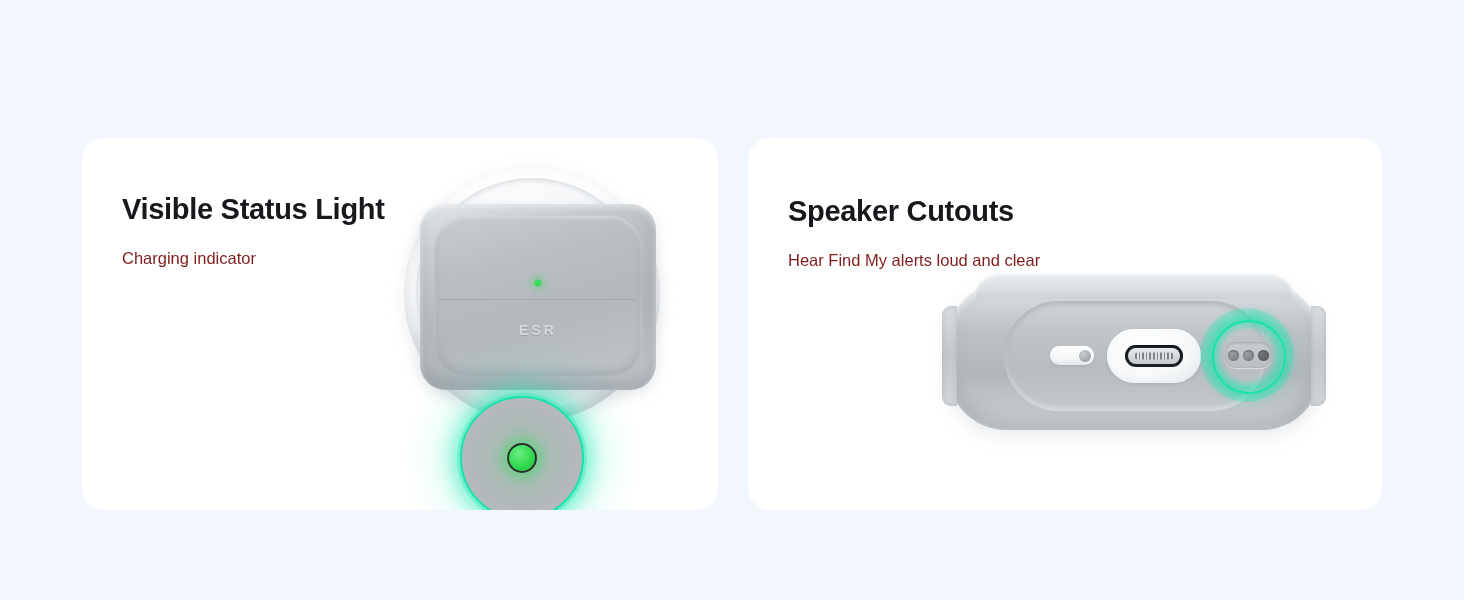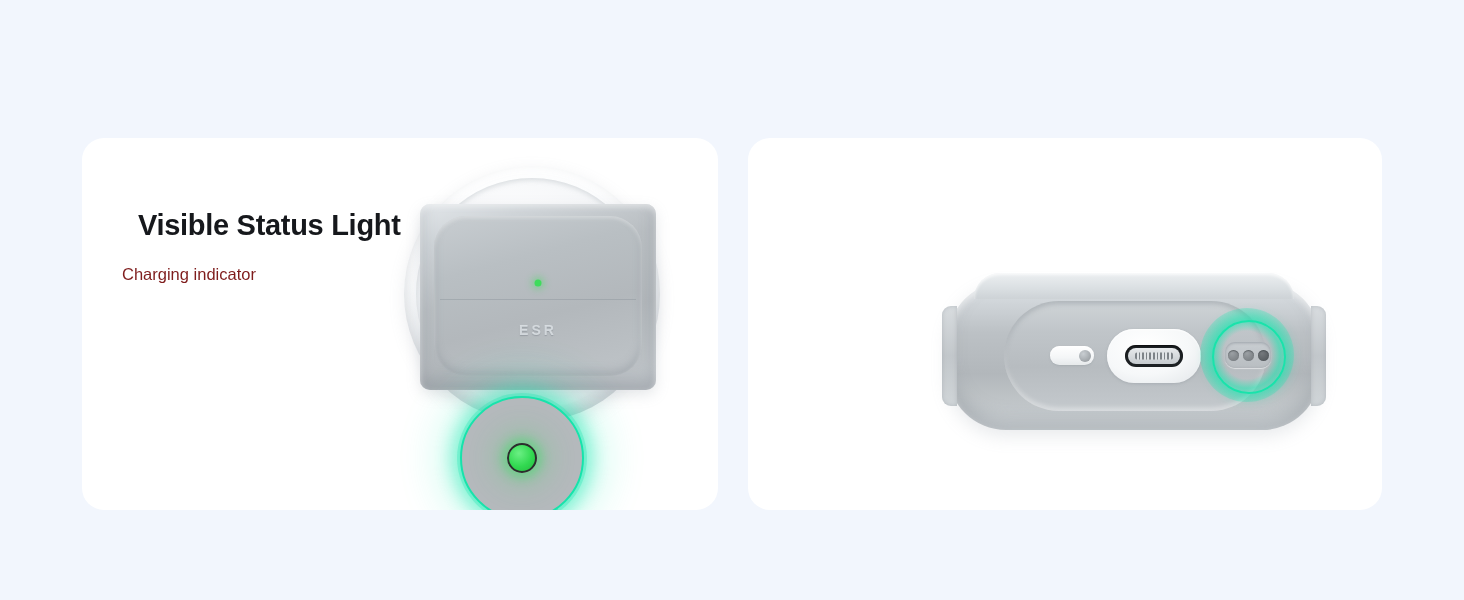--- a/index.html
+++ b/index.html
@@ -33,21 +33,21 @@
 
   .card-text {
     position: absolute;
     left: 40px;
     top: 56px;
     z-index: 6;
   }
   #card-right .card-text { top: 58px; }
 
   .card-title {
-    margin: 16px;
+    margin: 0;
     font-size: 29px;
     font-weight: 700;
     letter-spacing: -0.3px;
     color: #16181c;
     line-height: 1.1;
     white-space: nowrap;
   }
   .card-sub {
     margin: 22px 0 0 0;
     font-size: 16.5px;
@@ -102,21 +102,21 @@
     background:
       radial-gradient(circle at 40% 28%, #fdfdfe 0%, #f3f5f7 55%, #dfe3e7 100%);
     box-shadow: inset 0 2px 5px rgba(160,168,176,.35);
   }
 
   
   .case {
     position: absolute;
     left: 338px; top: 66px;
     width: 236px; height: 186px;
-    border-radius: 10px;
+    border-radius: 26px;
     background:
       linear-gradient(160deg, #e3e7ea 0%, #cfd4d8 16%, #b9bec2 40%, #b1b6ba 66%, #c2c7cb 100%);
     box-shadow:
       inset 0 3px 6px rgba(255,255,255,.55),
       inset 0 -9px 16px rgba(130,138,146,.45),
       0 5px 14px rgba(140,150,160,.22);
   }
   .case-face {
     position: absolute;
     left: 14px; top: 12px;
@@ -386,15 +386,19 @@
           <div class="spk-well">
             <span class="spk-hole"></span>
             <span class="spk-hole"></span>
             <span class="spk-hole dark"></span>
           </div>
 
         </div>
       </div>
     </div>
 
+    <div class="card-text">
+      <h2 class="card-title">Speaker Cutouts</h2>
+      <p class="card-sub">Hear Find My alerts loud and clear</p>
+    </div>
   </div>
 
 </div>
 
 </body></html>

